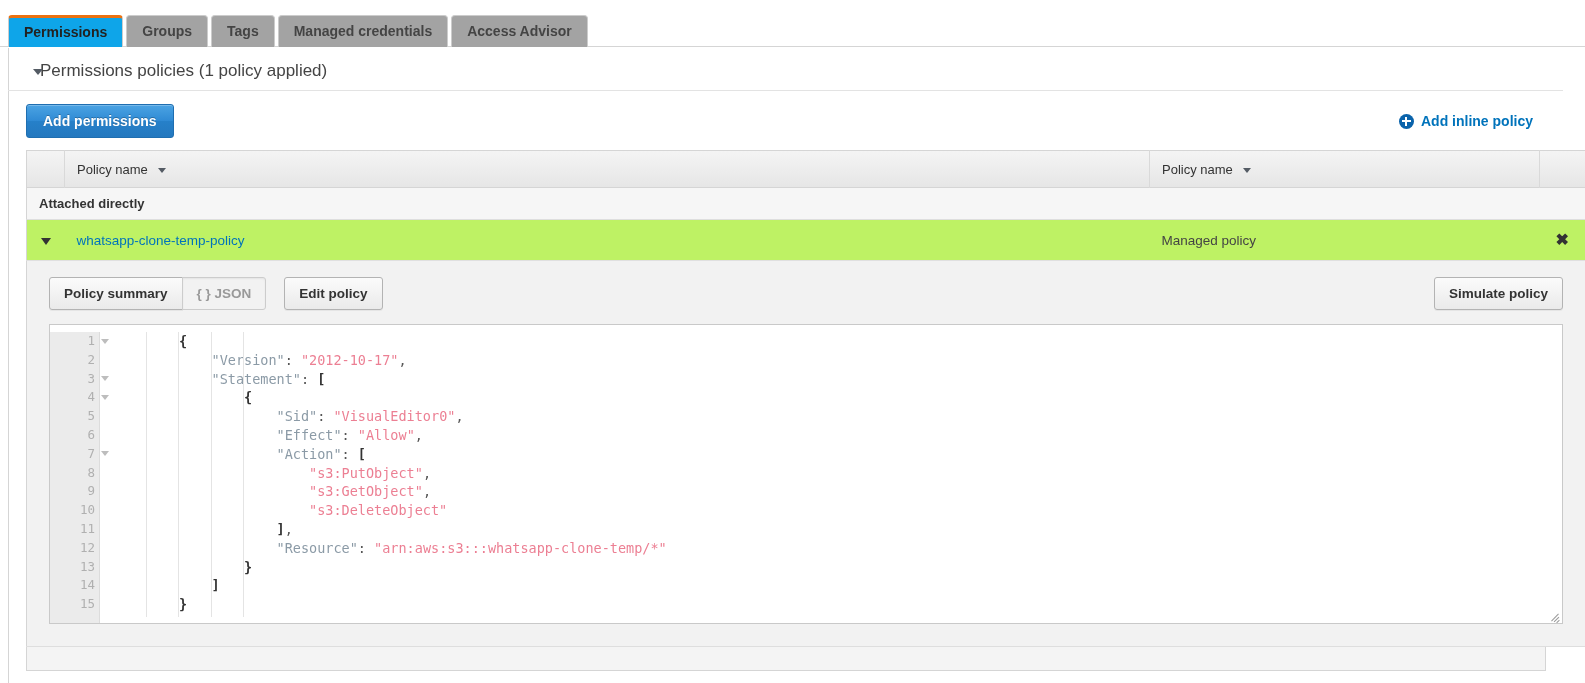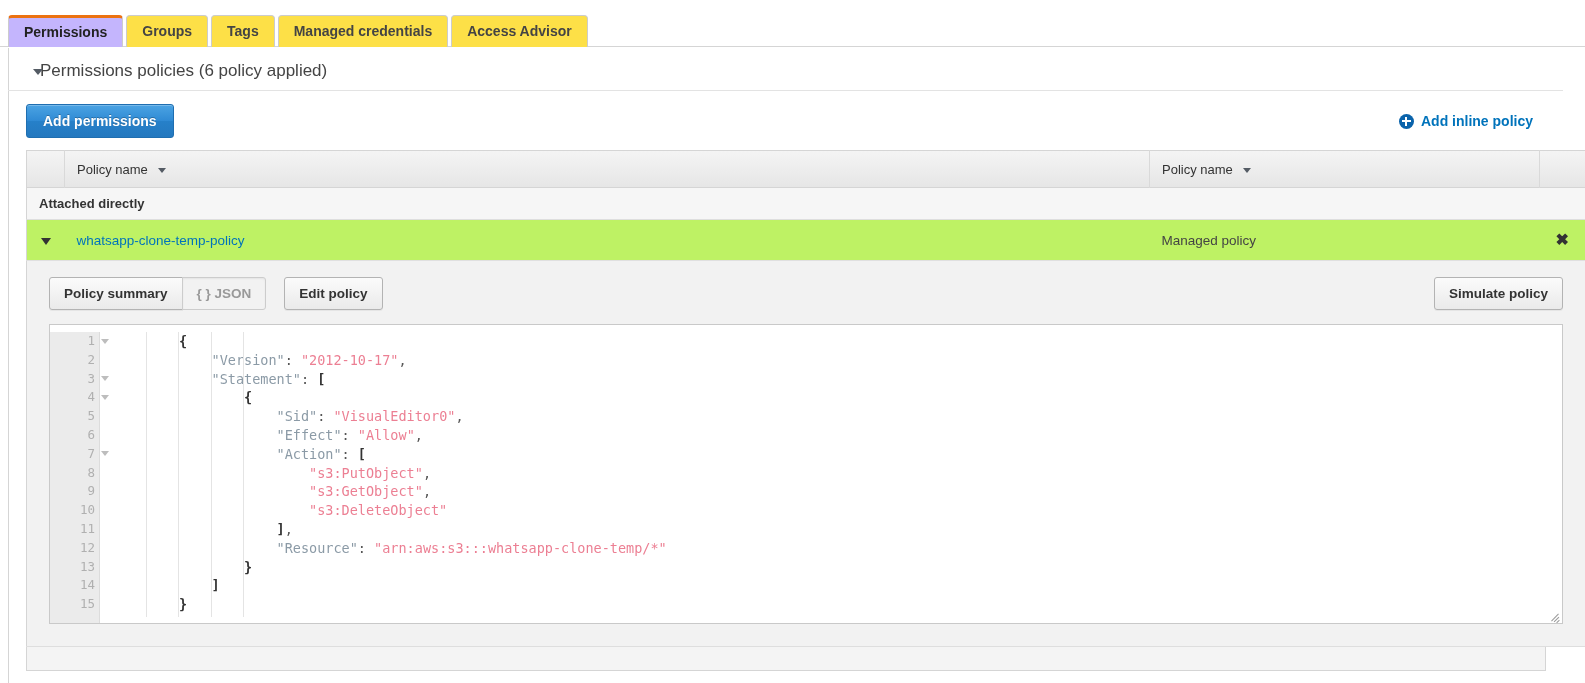--- a/index.html
+++ b/index.html
@@ -43,31 +43,31 @@
   }
   .tab {
     position: relative;
     height: 32px;
     line-height: 30px;
     padding: 0 15px;
     box-sizing: border-box;
     font-size: 14px;
     font-weight: bold;
     color: #444444;
-    background: #fde047;
+    background: #a3a3a3;
     border: 1px solid #cccccc;
     border-bottom: none;
     border-radius: 4px 4px 0 0;
     margin-right: 3px;
     bottom: -1px;
     white-space: nowrap;
     cursor: pointer;
   }
   .tab.active {
-    background: #c4b5fd;
+    background: #0ea5e9;
     color: #222222;
     border-color: #cccccc;
     border-top: 3px solid #ec7211;
     line-height: 28px;
     z-index: 3;
   }
 
   
   .section {
     margin: 14px 0 0 8px;
@@ -372,21 +372,21 @@
       <div class="tab">Tags</div>
       <div class="tab">Managed credentials</div>
       <div class="tab">Access Advisor</div>
     </div>
 </div>
 
 <div class="section">
 
   <div class="section-head">
     <span class="caret-down"></span>
-    <span class="section-title">Permissions policies (6 policy applied)</span>
+    <span class="section-title">Permissions policies (1 policy applied)</span>
   </div>
 
   <div class="toolbar">
     <button class="btn-primary">Add permissions</button>
     <div class="inline-link">
       <span class="plus-circle"></span>
       <span>Add inline policy</span>
     </div>
   </div>
 

